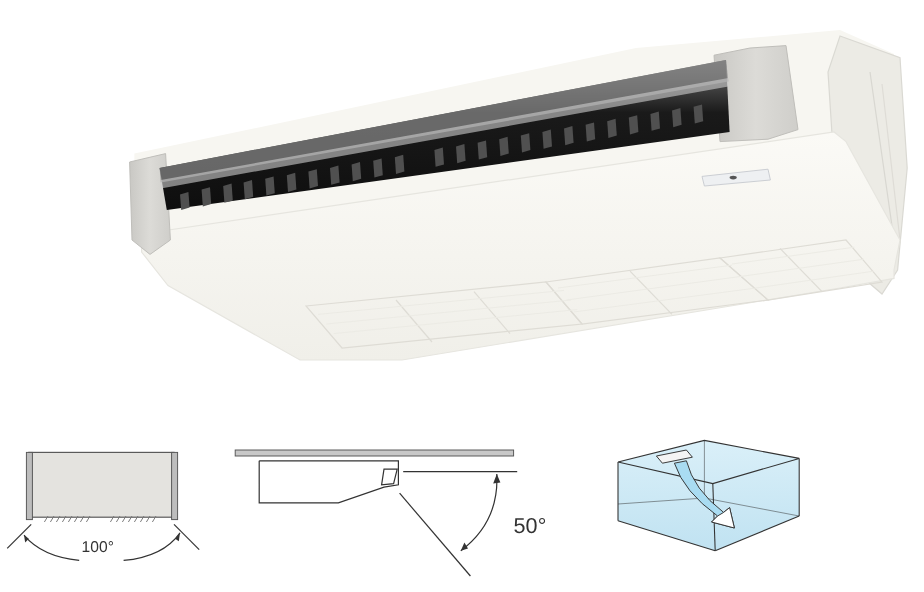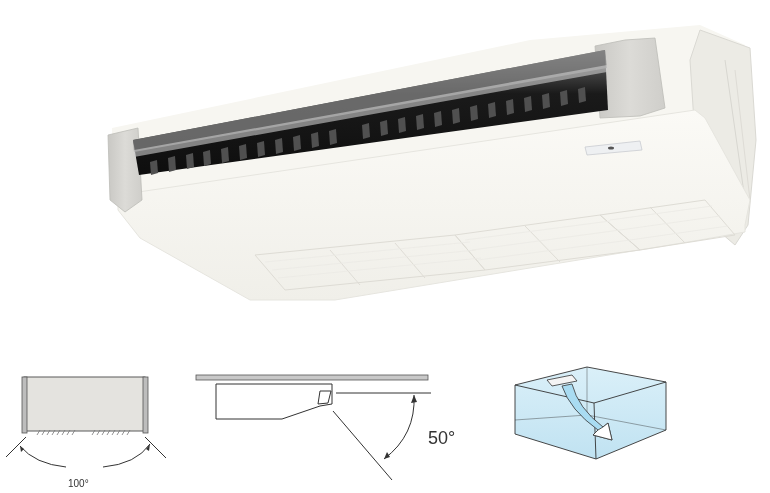--- a/index.html
+++ b/index.html
@@ -1,19 +1,19 @@
 <!DOCTYPE html>
 <html><head>
 <meta charset="utf-8">
 <style>
   html,body{margin:0;padding:0;background:#ffffff;}
   body{width:770px;height:493px;position:relative;overflow:hidden;font-family:"Liberation Sans",sans-serif;}
   .layer{position:absolute;left:0;top:0;}
   .label{position:absolute;font-family:"Liberation Sans",sans-serif;color:#333333;}
-  #angle-100{left:68px;top:478px;font-size:10px;letter-spacing:0px;}
+  #angle-100{left:68px;top:448px;font-size:13px;letter-spacing:0px;}
   #angle-50{left:407px;top:428px;font-size:18px;margin-left:21px;}
 </style>
 </head>
 <body>
 
 <svg class="layer" width="770" height="493" viewBox="0 0 770 493">
   <defs>
     <linearGradient id="bodyGrad" x1="0" y1="0" x2="0" y2="1">
       <stop offset="0" stop-color="#fbfaf6"></stop>
       <stop offset="1" stop-color="#f0efe9"></stop>

